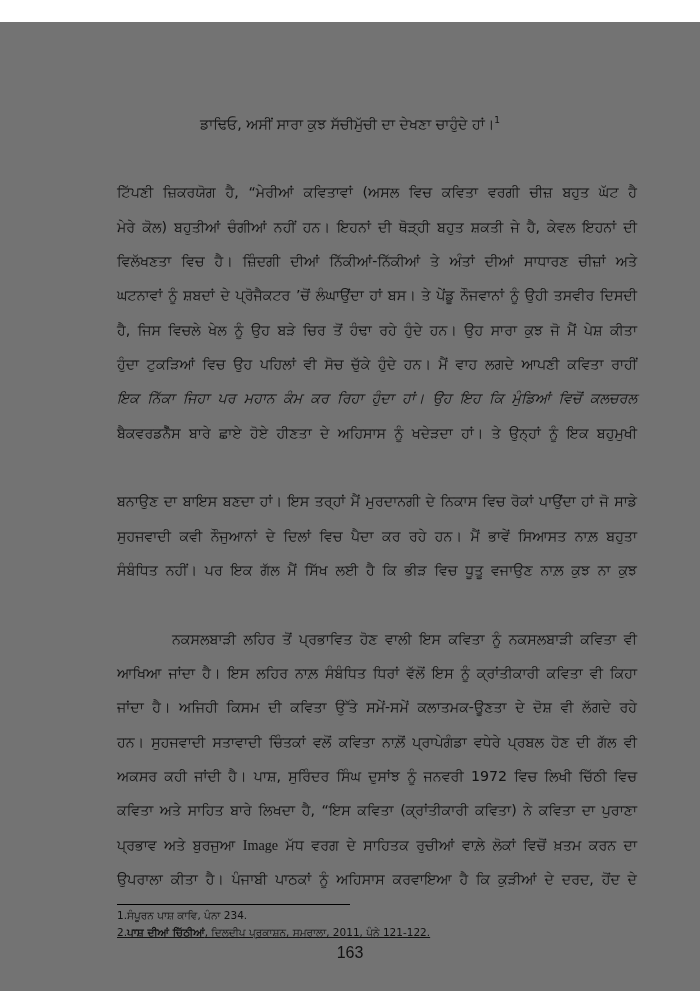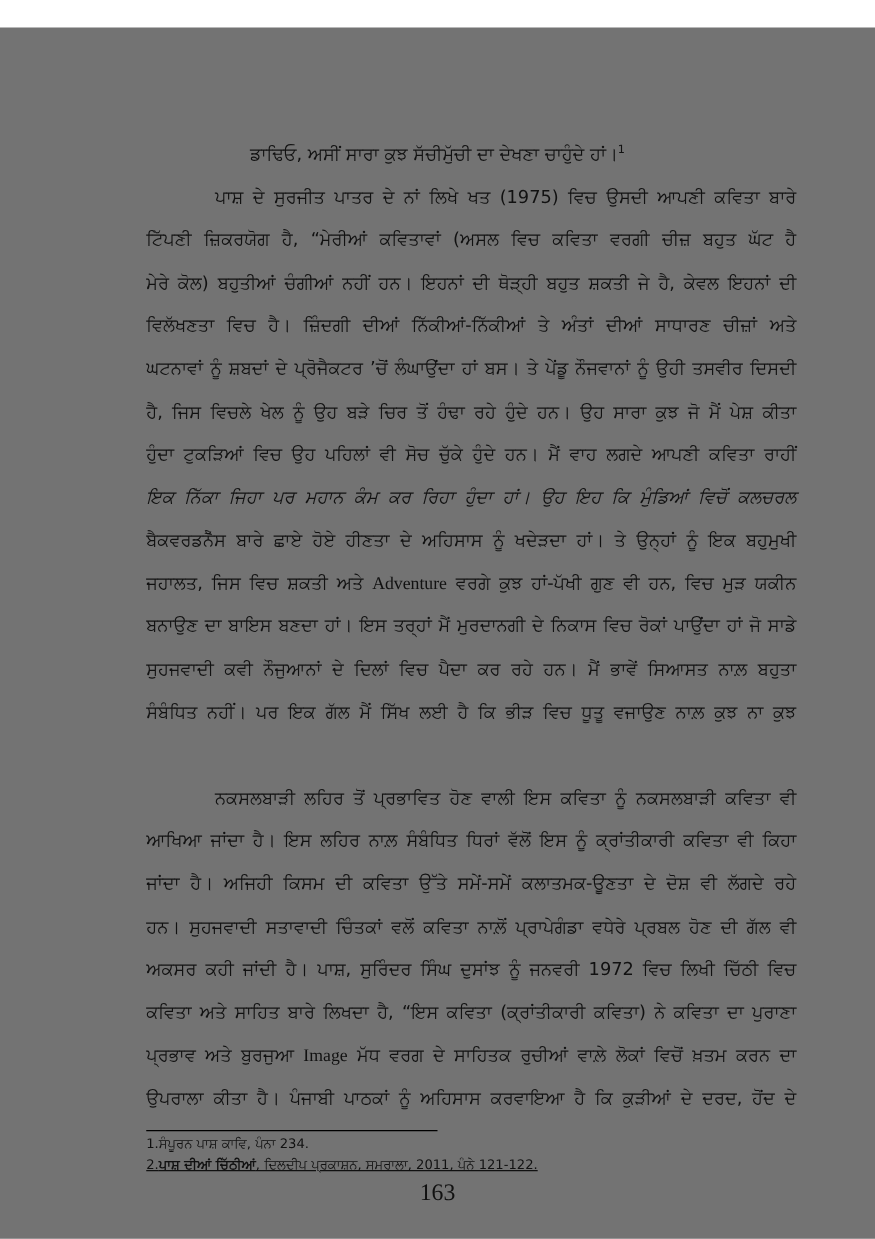--- a/index.html
+++ b/index.html
@@ -9,44 +9,40 @@
   .line { position: absolute; left: 117px; width: 520px; font-size: 14.2px; line-height: 20px;
           white-space: nowrap; text-align: justify; text-align-last: justify; letter-spacing: 0; }
   .line.indent { left: 172px; width: 465px; }
   .line.last { text-align-last: left; }
   .line.center { left: 0; width: 700px; text-align: center; text-align-last: center; }
   .latin { font-family: "Liberation Serif", serif; }
   .rule { position: absolute; left: 117px; top: 882px; width: 233px; height: 1px; background:#000; }
   .fn { position: absolute; left: 117px; font-size: 10.5px; line-height: 14px; white-space: nowrap; }
   .fn b { font-weight: bold; }
   .pagenum { position: absolute; left: 0; width: 700px; top: 913px; text-align: center;
-             font-family: Liberation Serif, serif; font-size: 19px; }
+             font-family: Liberation Sans, sans-serif; font-size: 16px; }
   sup { font-size: 9px; vertical-align: 6px; line-height: 0; }
 </style>
 </head>
 <body>
 
 <div class="page">
 
   <div class="line center" style="top:92px;">
     <span>ਡਾਢਿਓ, ਅਸੀਂ ਸਾਰਾ ਕੁਝ ਸੱਚੀਮੁੱਚੀ ਦਾ ਦੇਖਣਾ ਚਾਹੁੰਦੇ ਹਾਂ।</span><sup>1</sup>
   </div>
 
-  <div class="line indent" style="top:126px;">ਪਾਸ਼ ਦੇ ਸੁਰਜੀਤ ਪਾਤਰ ਦੇ ਨਾਂ ਲਿਖੇ ਖਤ (1975) ਵਿਚ ਉਸਦੀ ਆਪਣੀ ਕਵਿਤਾ ਬਾਰੇ</div>
   <div class="line" style="top:160px;">ਟਿੱਪਣੀ ਜ਼ਿਕਰਯੋਗ ਹੈ, “ਮੇਰੀਆਂ ਕਵਿਤਾਵਾਂ (ਅਸਲ ਵਿਚ ਕਵਿਤਾ ਵਰਗੀ ਚੀਜ਼ ਬਹੁਤ ਘੱਟ ਹੈ</div>
   <div class="line" style="top:195px;">ਮੇਰੇ ਕੋਲ) ਬਹੁਤੀਆਂ ਚੰਗੀਆਂ ਨਹੀਂ ਹਨ। ਇਹਨਾਂ ਦੀ ਥੋੜ੍ਹੀ ਬਹੁਤ ਸ਼ਕਤੀ ਜੇ ਹੈ, ਕੇਵਲ ਇਹਨਾਂ ਦੀ</div>
   <div class="line" style="top:263px;">ਘਟਨਾਵਾਂ ਨੂੰ ਸ਼ਬਦਾਂ ਦੇ ਪ੍ਰੋਜੈਕਟਰ ’ਚੋਂ ਲੰਘਾਉਂਦਾ ਹਾਂ ਬਸ। ਤੇ ਪੇਂਡੂ ਨੌਜਵਾਨਾਂ ਨੂੰ ਉਹੀ ਤਸਵੀਰ ਦਿਸਦੀ</div>
   <div class="line" style="top:229px;">ਵਿਲੱਖਣਤਾ ਵਿਚ ਹੈ। ਜ਼ਿੰਦਗੀ ਦੀਆਂ ਨਿੱਕੀਆਂ-ਨਿੱਕੀਆਂ ਤੇ ਅੰਤਾਂ ਦੀਆਂ ਸਾਧਾਰਣ ਚੀਜ਼ਾਂ ਅਤੇ</div>
   <div class="line" style="top:298px;">ਹੈ, ਜਿਸ ਵਿਚਲੇ ਖੇਲ ਨੂੰ ਉਹ ਬੜੇ ਚਿਰ ਤੋਂ ਹੰਢਾ ਰਹੇ ਹੁੰਦੇ ਹਨ। ਉਹ ਸਾਰਾ ਕੁਝ ਜੋ ਮੈਂ ਪੇਸ਼ ਕੀਤਾ</div>
   <div class="line" style="top:332px;">ਹੁੰਦਾ ਟੁਕੜਿਆਂ ਵਿਚ ਉਹ ਪਹਿਲਾਂ ਵੀ ਸੋਚ ਚੁੱਕੇ ਹੁੰਦੇ ਹਨ। ਮੈਂ ਵਾਹ ਲਗਦੇ ਆਪਣੀ ਕਵਿਤਾ ਰਾਹੀਂ</div>
   <div class="line" style="top:366px;font-style:italic;">ਇਕ ਨਿੱਕਾ ਜਿਹਾ ਪਰ ਮਹਾਨ ਕੰਮ ਕਰ ਰਿਹਾ ਹੁੰਦਾ ਹਾਂ। ਉਹ ਇਹ ਕਿ ਮੁੰਡਿਆਂ ਵਿਚੋਂ ਕਲਚਰਲ</div>
   <div class="line" style="top:401px;">ਬੈਕਵਰਡਨੈੱਸ ਬਾਰੇ ਛਾਏ ਹੋਏ ਹੀਣਤਾ ਦੇ ਅਹਿਸਾਸ ਨੂੰ ਖਦੇੜਦਾ ਹਾਂ। ਤੇ ਉਨ੍ਹਾਂ ਨੂੰ ਇਕ ਬਹੁਮੁਖੀ</div>
-  <div class="line" style="top:435px;">
-    <span>ਜਹਾਲਤ, ਜਿਸ ਵਿਚ ਸ਼ਕਤੀ ਅਤੇ </span><span class="latin">Adventure</span><span> ਵਰਗੇ ਕੁਝ ਹਾਂ-ਪੱਖੀ ਗੁਣ ਵੀ ਹਨ, ਵਿਚ ਮੁੜ ਯਕੀਨ</span>
-  </div>
   <div class="line" style="top:469px;">ਬਨਾਉਣ ਦਾ ਬਾਇਸ ਬਣਦਾ ਹਾਂ। ਇਸ ਤਰ੍ਹਾਂ ਮੈਂ ਮੁਰਦਾਨਗੀ ਦੇ ਨਿਕਾਸ ਵਿਚ ਰੋਕਾਂ ਪਾਉਂਦਾ ਹਾਂ ਜੋ ਸਾਡੇ</div>
   <div class="line" style="top:504px;">ਸੁਹਜਵਾਦੀ ਕਵੀ ਨੌਜੁਆਨਾਂ ਦੇ ਦਿਲਾਂ ਵਿਚ ਪੈਦਾ ਕਰ ਰਹੇ ਹਨ। ਮੈਂ ਭਾਵੇਂ ਸਿਆਸਤ ਨਾਲ਼ ਬਹੁਤਾ</div>
   <div class="line" style="top:538px;">ਸੰਬੰਧਿਤ ਨਹੀਂ। ਪਰ ਇਕ ਗੱਲ ਮੈਂ ਸਿੱਖ ਲਈ ਹੈ ਕਿ ਭੀੜ ਵਿਚ ਧੂਤੂ ਵਜਾਉਣ ਨਾਲ਼ ਕੁਝ ਨਾ ਕੁਝ</div>
 
   <div class="line indent" style="top:607px;">ਨਕਸਲਬਾੜੀ ਲਹਿਰ ਤੋਂ ਪ੍ਰਭਾਵਿਤ ਹੋਣ ਵਾਲੀ ਇਸ ਕਵਿਤਾ ਨੂੰ ਨਕਸਲਬਾੜੀ ਕਵਿਤਾ ਵੀ</div>
   <div class="line" style="top:641px;">ਆਖਿਆ ਜਾਂਦਾ ਹੈ। ਇਸ ਲਹਿਰ ਨਾਲ਼ ਸੰਬੰਧਿਤ ਧਿਰਾਂ ਵੱਲੋਂ ਇਸ ਨੂੰ ਕ੍ਰਾਂਤੀਕਾਰੀ ਕਵਿਤਾ ਵੀ ਕਿਹਾ</div>
   <div class="line" style="top:675px;">ਜਾਂਦਾ ਹੈ। ਅਜਿਹੀ ਕਿਸਮ ਦੀ ਕਵਿਤਾ ਉੱਤੇ ਸਮੇਂ-ਸਮੇਂ ਕਲਾਤਮਕ-ਊਣਤਾ ਦੇ ਦੋਸ਼ ਵੀ ਲੱਗਦੇ ਰਹੇ</div>
   <div class="line" style="top:710px;">ਹਨ। ਸੁਹਜਵਾਦੀ ਸਤਾਵਾਦੀ ਚਿੰਤਕਾਂ ਵਲੋਂ ਕਵਿਤਾ ਨਾਲ਼ੋਂ ਪ੍ਰਾਪੇਗੰਡਾ ਵਧੇਰੇ ਪ੍ਰਬਲ ਹੋਣ ਦੀ ਗੱਲ ਵੀ</div>
   <div class="line" style="top:744px;">ਅਕਸਰ ਕਹੀ ਜਾਂਦੀ ਹੈ। ਪਾਸ਼, ਸੁਰਿੰਦਰ ਸਿੰਘ ਦੁਸਾਂਝ ਨੂੰ ਜਨਵਰੀ 1972 ਵਿਚ ਲਿਖੀ ਚਿੱਠੀ ਵਿਚ</div>
   <div class="line" style="top:778px;">ਕਵਿਤਾ ਅਤੇ ਸਾਹਿਤ ਬਾਰੇ ਲਿਖਦਾ ਹੈ, “ਇਸ ਕਵਿਤਾ (ਕ੍ਰਾਂਤੀਕਾਰੀ ਕਵਿਤਾ) ਨੇ ਕਵਿਤਾ ਦਾ ਪੁਰਾਣਾ</div>

